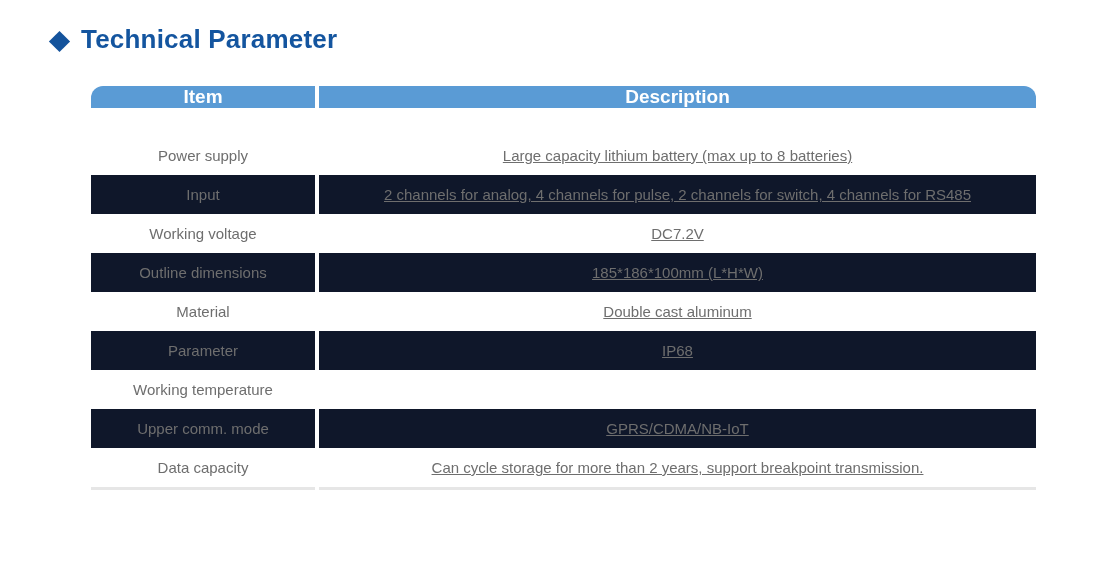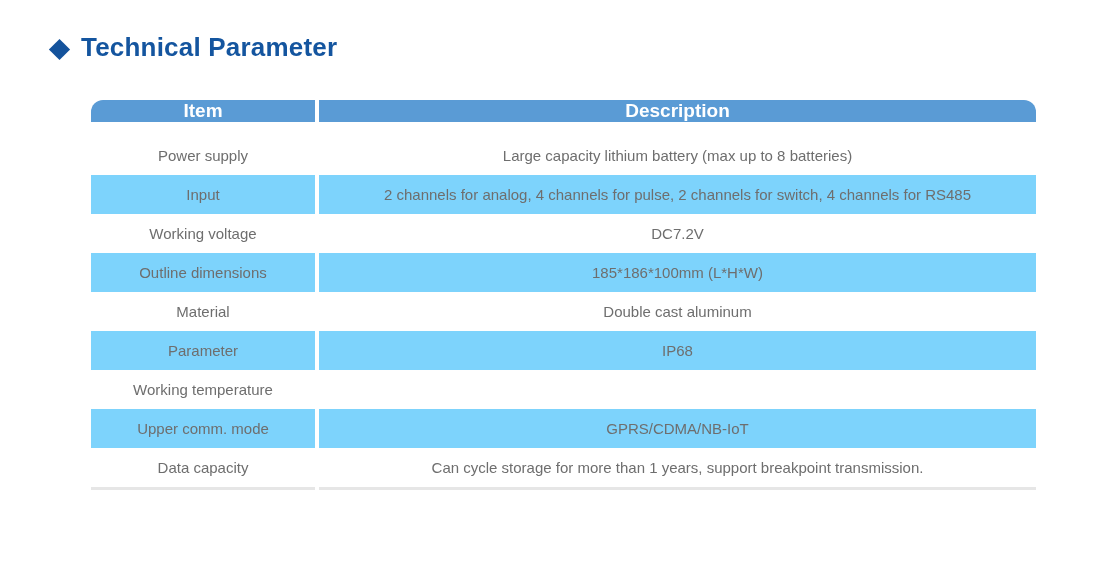--- a/index.html
+++ b/index.html
@@ -18,21 +18,21 @@
     position: relative;
     width: 1100px;
     height: 572px;
     background: #ffffff;
   }
 
   
   .title-row {
     position: absolute;
     left: 52px;
-    top: 32px;
+    top: 24px;
     display: flex;
     align-items: center;
     gap: 14px;
   }
   .bullet-diamond {
     width: 15px;
     height: 15px;
     background: #14539C;
     transform: rotate(45deg);
     flex: 0 0 auto;
@@ -50,21 +50,21 @@
   .table-wrap {
     position: absolute;
     left: 91px;
     top: 86px;
     width: 945px;
   }
 
   .thead {
     display: flex;
     height: 50px;
-    align-items: center;
+    align-items: flex-start;
   }
   .th {
     background: #5A9BD5;
     color: #ffffff;
     font-size: 19px;
     font-weight: bold;
     display: flex;
     align-items: center;
     justify-content: center;
     box-sizing: border-box;
@@ -92,25 +92,25 @@
     align-items: center;
     justify-content: center;
     box-sizing: border-box;
     font-size: 15px;
     color: #6E6E6E;
     padding: 0 6px;
     white-space: nowrap;
   }
   .cell-item { width: 224px; }
   .cell-gap  { width: 4px; background: #ffffff; }
-  .cell-desc { width: 717px; }
+  .cell-desc { width: 717px; text-decoration: underline; }
 
   .row.shaded .cell-item,
   .row.shaded .cell-desc {
-    background: #7dd3fc;
+    background: #0f172a;
   }
 
   .table-foot {
     display: flex;
     height: 6px;
     align-items: flex-start;
   }
   .foot-seg {
     height: 3px;
     background: #E6E6E6;
@@ -173,21 +173,21 @@
           <div class="cell-gap"></div>
         </div>
         <div class="row shaded">
           <div class="cell cell-item">Upper comm. mode</div>
           <div class="cell-gap"></div>
           <div class="cell cell-desc">GPRS/CDMA/NB-IoT</div>
         </div>
         <div class="row">
           <div class="cell cell-item">Data capacity</div>
           <div class="cell-gap"></div>
-          <div class="cell cell-desc">Can cycle storage for more than 1 years, support breakpoint transmission.</div>
+          <div class="cell cell-desc">Can cycle storage for more than 2 years, support breakpoint transmission.</div>
         </div>
       </div>
 
     <div class="table-foot">
       <div class="foot-seg foot-item"></div>
       <div class="foot-gap"></div>
       <div class="foot-seg foot-desc"></div>
     </div>
 
   </div>

